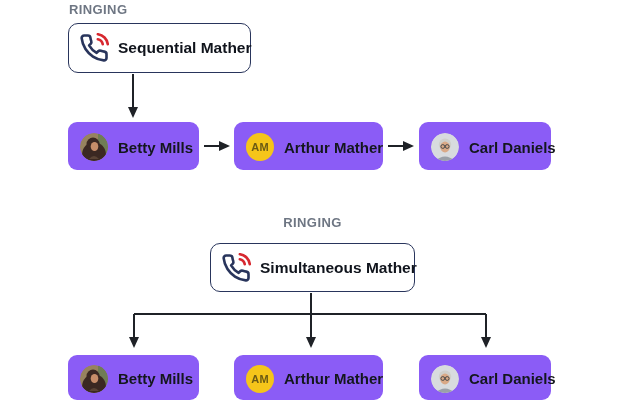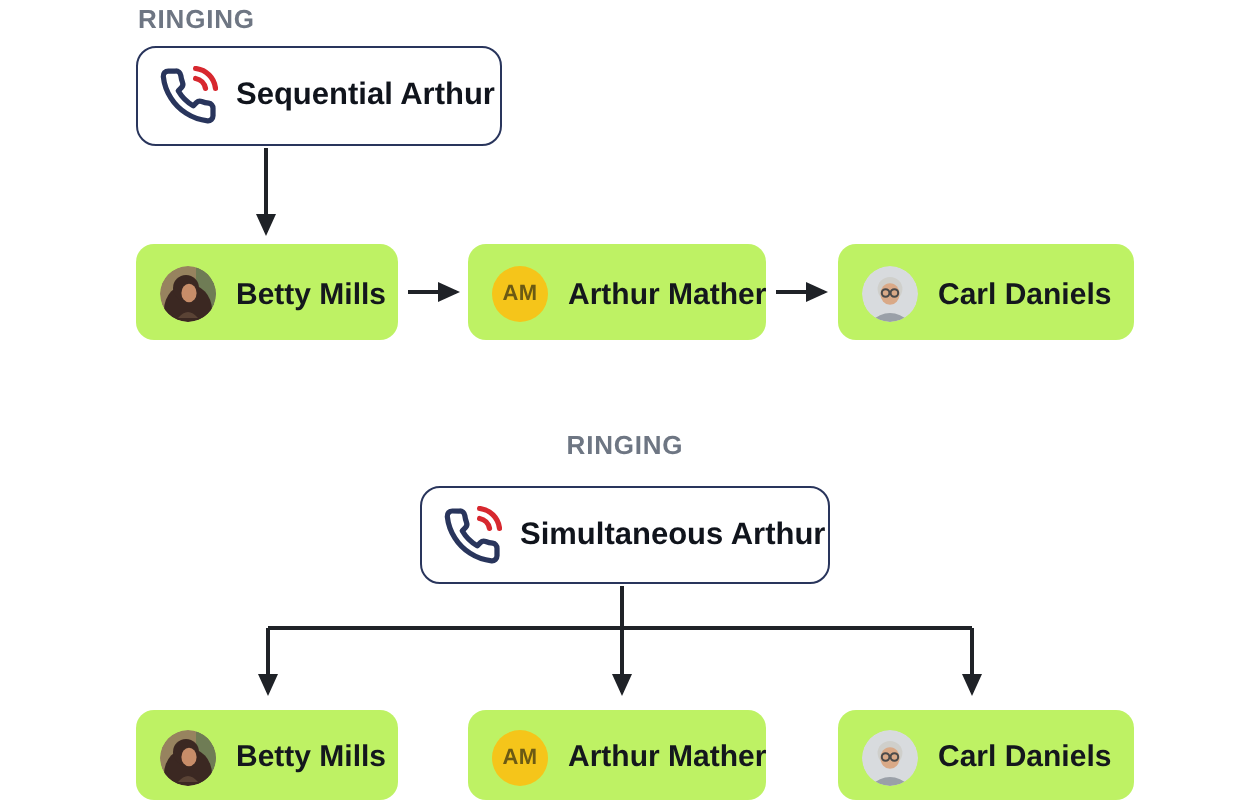--- a/index.html
+++ b/index.html
@@ -17,37 +17,37 @@
   .ring-box{
     position:absolute;box-sizing:border-box;background:#ffffff;
     border:1.5px solid #29355c;border-radius:10px;
     display:flex;align-items:center;gap:9px;padding:0 12px 0 10px;
   }
   .ring-box.seq{left:68px;top:23px;width:183px;height:50px;}
   .ring-box.sim{left:210px;top:243px;width:205px;height:49px;}
   .ring-box .label{font-size:15.5px;font-weight:600;color:#10141c;white-space:nowrap;}
   .phone-icon{width:30px;height:30px;flex:0 0 auto;}
   .chip{
-    position:absolute;box-sizing:border-box;background:#bef264;border-radius:9px;
+    position:absolute;box-sizing:border-box;background:#8b5cf6;border-radius:9px;
     display:flex;align-items:center;gap:10px;padding:2px 10px 0 12px;
   }
   .chip .name{font-size:15px;font-weight:600;color:#14171d;white-space:nowrap;}
   .avatar{width:28px;height:28px;border-radius:50%;flex:0 0 auto;overflow:hidden;}
   .avatar.initials{
     display:flex;align-items:center;justify-content:center;
     background:#f5c51a;color:#6b5a14;font-size:11px;font-weight:700;letter-spacing:.2px;
   }
   .avatar svg{display:block;width:100%;height:100%;}
   .connectors{position:absolute;left:0;top:0;pointer-events:none;}
   
   .row-top{top:122px;height:48px;}
   .row-bottom{top:355px;height:45px;}
   .pos-betty{left:68px;width:131px;}
   .pos-arthur{left:234px;width:149px;}
-  .pos-carl{left:419px;width:148px;text-align:center;}
+  .pos-carl{left:419px;width:132px;text-align:center;}
 </style>
 </head>
 <body>
 
 <div class="canvas">
 
   <svg class="connectors" width="620" height="400" viewBox="0 0 620 400" aria-hidden="true">
     <defs>
       <marker id="ah" viewBox="0 0 11 10" refX="9" refY="5" markerWidth="11" markerHeight="10" markerUnits="userSpaceOnUse" orient="auto-start-reverse">
         <path d="M0,0 L11,5 L0,10 Z" fill="#1f2227"></path>
@@ -72,21 +72,21 @@
   </svg>
 
   <div class="ring-label top">RINGING</div>
 
   <div class="ring-box seq">
     <svg class="phone-icon" viewBox="0 0 24 24">
       <path d="M22 16.92v3a2 2 0 0 1-2.18 2 19.79 19.79 0 0 1-8.63-3.07 19.5 19.5 0 0 1-6-6 19.79 19.79 0 0 1-3.07-8.67A2 2 0 0 1 4.11 2h3a2 2 0 0 1 2 1.72 12.84 12.84 0 0 0 .7 2.81 2 2 0 0 1-.45 2.11L8.09 9.91a16 16 0 0 0 6 6l1.27-1.27a2 2 0 0 1 2.11-.45 12.84 12.84 0 0 0 2.81.7A2 2 0 0 1 22 16.92z" fill="none" stroke="#29355c" stroke-width="2.1" stroke-linecap="round" stroke-linejoin="round"></path>
       <path d="M15.05 5A5 5 0 0 1 19 8.95" fill="none" stroke="#d7282f" stroke-width="2.1" stroke-linecap="round"></path>
       <path d="M15.05 1A9 9 0 0 1 23 8.94" fill="none" stroke="#d7282f" stroke-width="2.1" stroke-linecap="round"></path>
     </svg>
-    <span class="label">Sequential Arthur</span>
+    <span class="label">Sequential Mather</span>
   </div>
 
   <div class="chip row-top pos-betty">
     <span class="avatar">
       <svg viewBox="0 0 28 28">
         <defs>
             <clipPath id="c1">
               <circle cx="14" cy="14" r="14"></circle>
             </clipPath>
           </defs>
@@ -133,21 +133,21 @@
   </div>
 
   <div class="ring-label bottom">RINGING</div>
 
   <div class="ring-box sim">
     <svg class="phone-icon" viewBox="0 0 24 24">
       <path d="M22 16.92v3a2 2 0 0 1-2.18 2 19.79 19.79 0 0 1-8.63-3.07 19.5 19.5 0 0 1-6-6 19.79 19.79 0 0 1-3.07-8.67A2 2 0 0 1 4.11 2h3a2 2 0 0 1 2 1.72 12.84 12.84 0 0 0 .7 2.81 2 2 0 0 1-.45 2.11L8.09 9.91a16 16 0 0 0 6 6l1.27-1.27a2 2 0 0 1 2.11-.45 12.84 12.84 0 0 0 2.81.7A2 2 0 0 1 22 16.92z" fill="none" stroke="#29355c" stroke-width="2.1" stroke-linecap="round" stroke-linejoin="round"></path>
       <path d="M15.05 5A5 5 0 0 1 19 8.95" fill="none" stroke="#d7282f" stroke-width="2.1" stroke-linecap="round"></path>
       <path d="M15.05 1A9 9 0 0 1 23 8.94" fill="none" stroke="#d7282f" stroke-width="2.1" stroke-linecap="round"></path>
     </svg>
-    <span class="label">Simultaneous Arthur</span>
+    <span class="label">Simultaneous Mather</span>
   </div>
 
   <div class="chip row-bottom pos-betty">
     <span class="avatar">
       <svg viewBox="0 0 28 28">
         <defs>
             <clipPath id="c3">
               <circle cx="14" cy="14" r="14"></circle>
             </clipPath>
           </defs>

